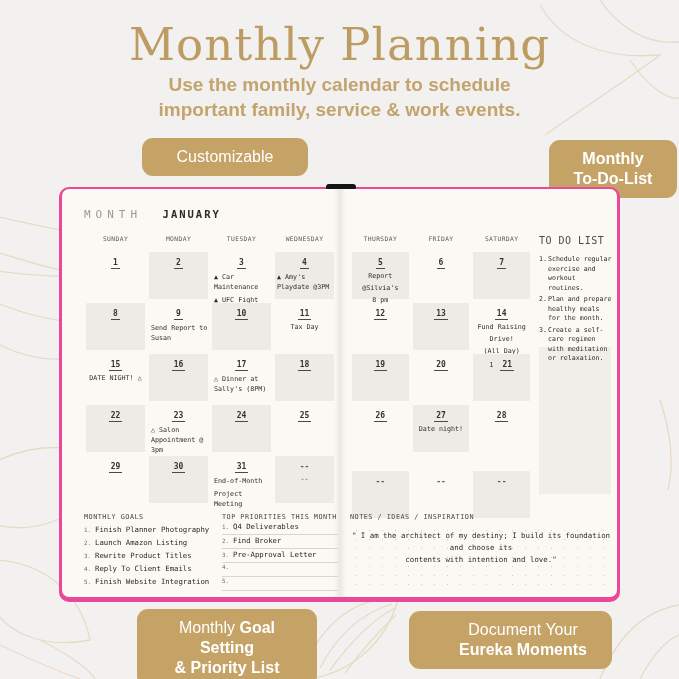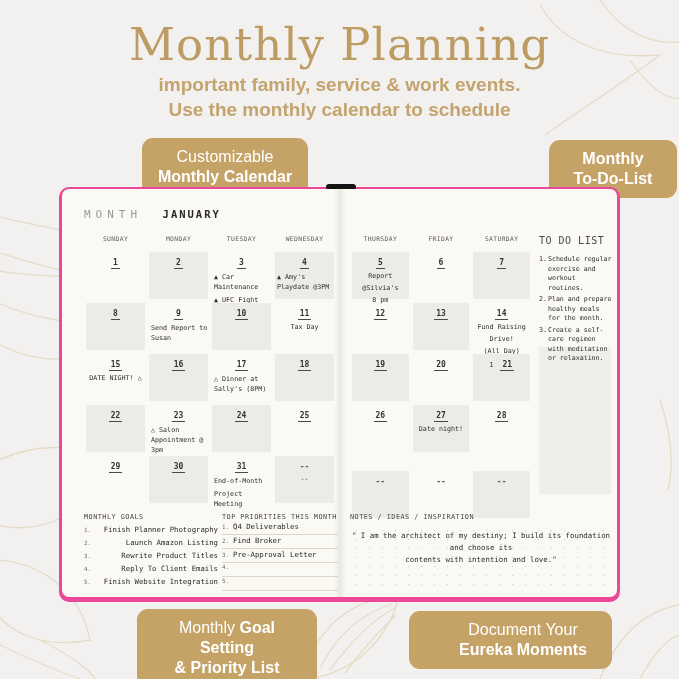--- a/index.html
+++ b/index.html
@@ -67,21 +67,21 @@
              color:#2e2d29;margin-bottom:2px;display:flex;}
   .todo-item .idx{flex:0 0 auto;margin-right:1px;}
   .todo-shade{position:absolute;left:0;top:112px;width:72px;height:147px;background:#efeee8;z-index:1;}
 
   
   .sec-title{font-family:"DejaVu Sans Mono",monospace;font-size:6.8px;letter-spacing:0.5px;color:#4a4945;}
   .goals{position:absolute;left:22px;top:324px;width:134px;}
   .priorities{position:absolute;left:160px;top:324px;width:116px;}
   .hand-item{font-family:"DejaVu Sans Mono",monospace;font-size:7.3px;color:#282723;
              line-height:1.0;display:flex;align-items:baseline;}
-  .goals .hand-item{margin-top:5.2px;justify-content:space-between;}
+  .goals .hand-item{margin-top:5.2px;}
   .hand-item .idx{font-size:5.8px;color:#6d6c66;margin-right:4px;flex:0 0 auto;}
   .pri-item{border-bottom:0.5px solid #d9d7cc;height:11.5px;margin-top:1.5px;}
   .notes{position:absolute;left:288px;top:324px;width:262px;height:72px;}
   .notes-dots{position:absolute;left:0;top:13px;right:0;bottom:0;
               background-image:radial-gradient(circle,#cfcdc2 0.7px,rgba(0,0,0,0) 0.9px);
               background-size:13px 9px;}
   .quote{position:relative;z-index:2;margin-top:9px;text-align:center;
          font-family:"DejaVu Sans Mono",monospace;font-size:7.4px;line-height:1.6;color:#2e2d29;}
 </style>
 </head>
@@ -110,27 +110,26 @@
       <path d="M660,400 C670,430 675,460 668,490"></path>
     </g>
     <g fill="none" stroke="#ecc3a2" stroke-width="1.2" opacity="0.5">
       <path d="M-10,640 C30,660 60,672 80,679"></path>
       <path d="M210,679 C230,665 250,660 270,662"></path>
     </g>
   </svg>
 
   <div class="title">Monthly Planning</div>
   <div class="subtitle">
+    <div>Use the monthly calendar to schedule</div>
     <div>important family, service &amp; work events.</div>
-    <div>Use the monthly calendar to schedule</div>
   </div>
 
   <div class="badge badge-tl">
     <div>Customizable</div>
-    <div class="b">Monthly Calendar</div>
   </div>
   <div class="badge badge-tr">
     <div class="b">Monthly</div>
     <div class="b">To-Do-List</div>
   </div>
   <div class="badge badge-bl">
     <div>
       <span>Monthly</span>
       <span class="b">Goal Setting</span>
     </div>

